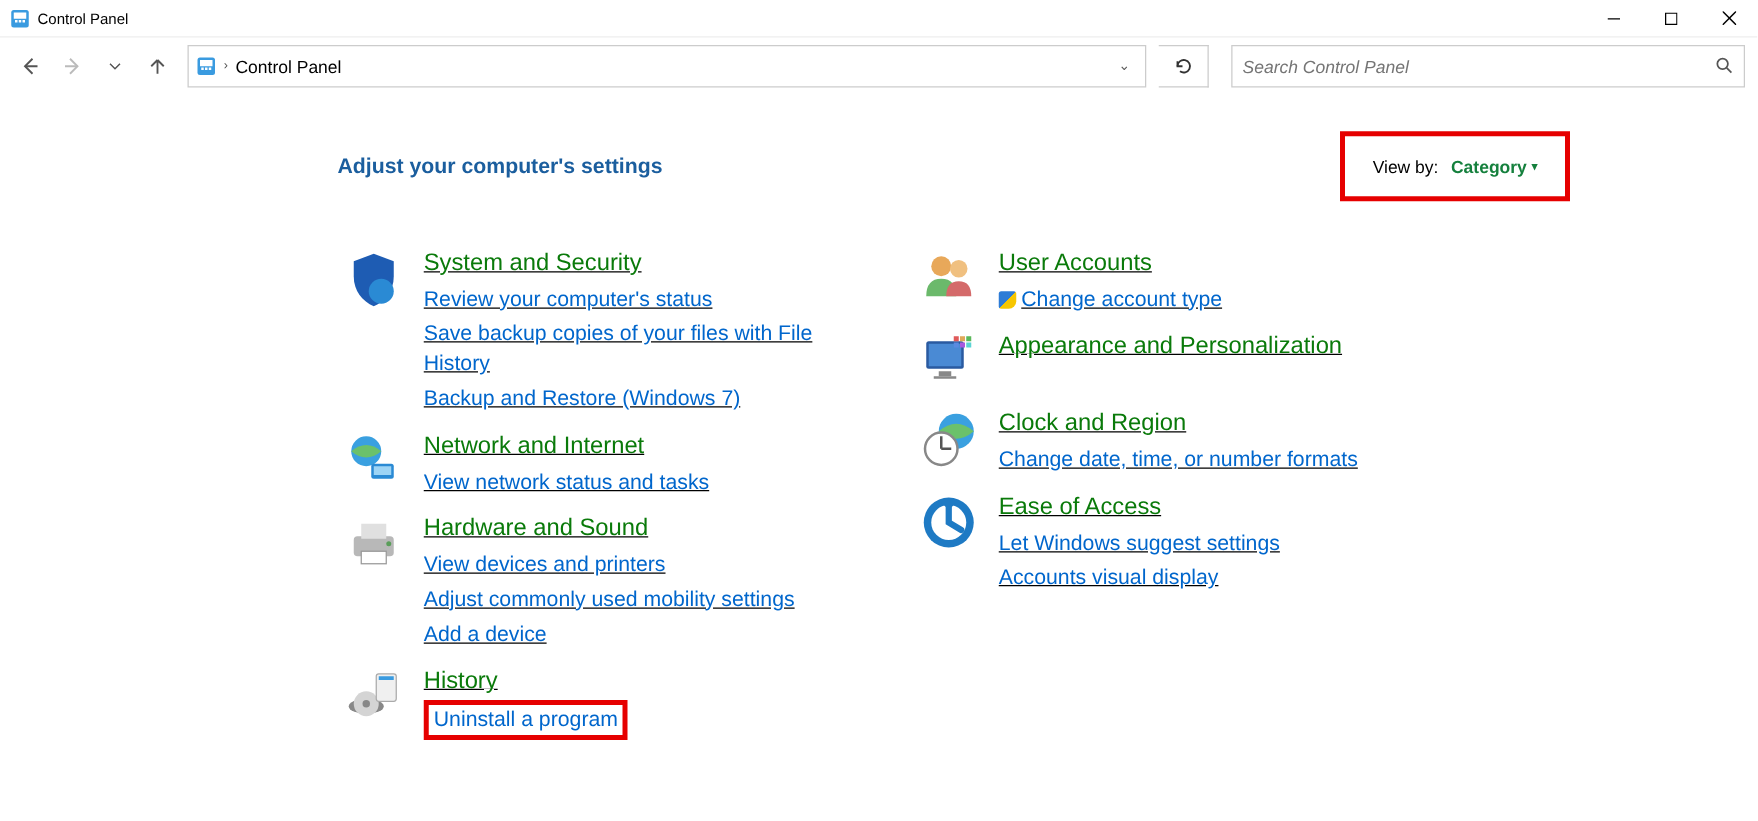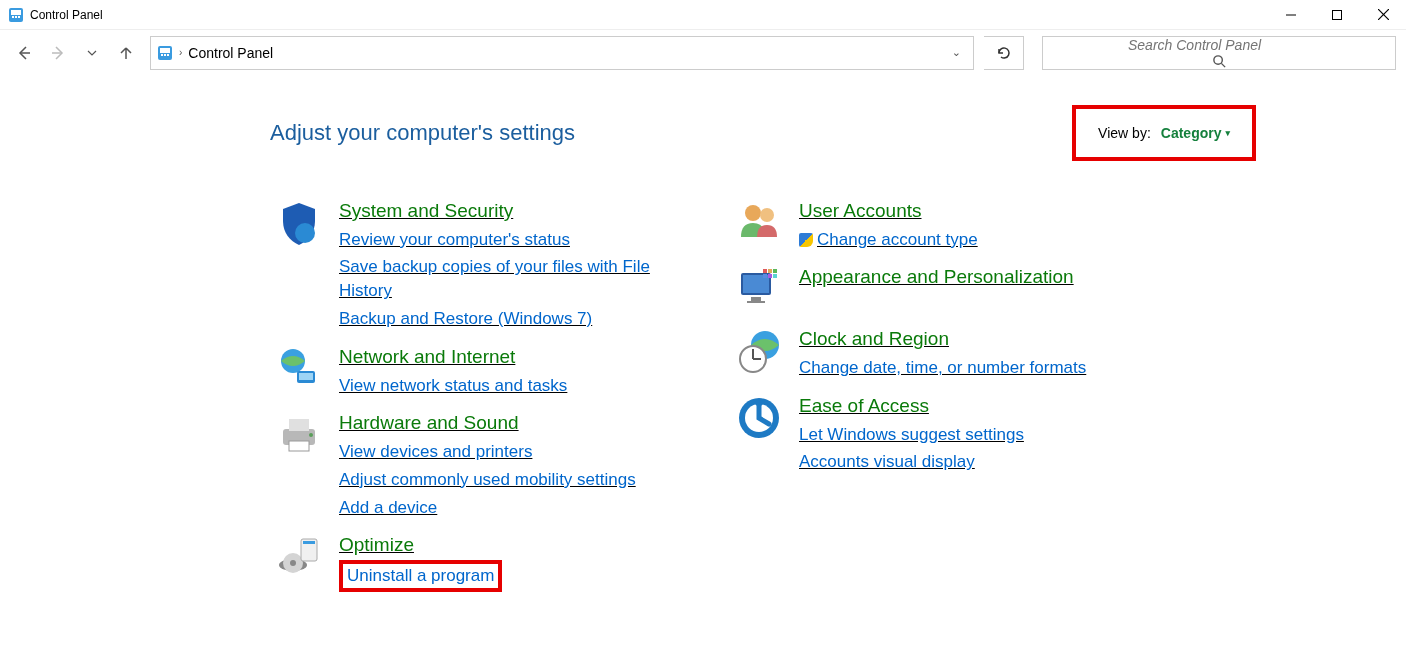--- a/index.html
+++ b/index.html
@@ -11,26 +11,26 @@
   .win-btn { width: 46px; height: 30px; display: flex; align-items: center; justify-content: center; cursor: pointer; }
   .toolbar { height: 45px; display: flex; align-items: center; padding: 0 10px; gap: 6px; }
   .nav-icon { width: 28px; height: 28px; display: flex; align-items: center; justify-content: center; color: #555; cursor: pointer; }
   .nav-icon.disabled { color: #bbb; cursor: default; }
   .addr-bar { flex: 1; height: 34px; border: 1px solid #ccc; display: flex; align-items: center; padding: 0 6px; margin: 0 4px; gap: 6px; }
   .addr-icon { width:16px;height:16px;display:inline-flex;align-items:center;justify-content:center;}
   .addr-chev { color:#555;font-size:10px; }
   .addr-text { font-size: 14px; }
   .addr-drop { margin-left:auto; color:#555; font-size:11px; padding:0 6px;cursor:pointer;}
   .refresh-btn { width:40px;height:34px;border:1px solid #ccc;border-left:none;display:flex;align-items:center;justify-content:center;cursor:pointer;}
-  .search-box { width: 354px; height: 34px; border: 1px solid #ccc; display: flex; align-items: center; padding: 0 8px; margin-left:12px;flex-direction:column;}
+  .search-box { width: 411px; height: 34px; border: 1px solid #ccc; display: flex; align-items: center; padding: 0 8px; margin-left:12px;}
   .search-input { flex: 1; border: none; outline: none; font-size: 14px; font-style: italic; color: #666; background: transparent; }
   .search-icon { color:#555; cursor:pointer; }
   .content { padding: 30px 0 0 0; }
   .header-row { display: flex; align-items: center; padding: 0 30px 38px 270px;}
-  .heading { color: #1b5e9e; font-size: 22px; font-weight: 400; }
+  .heading { color: #1b5e9e; font-size: 17px; font-weight: 700; }
   .view-by-box { margin-left: auto; border: 4px solid #e60000; padding: 16px 22px; display: flex; align-items: center; gap: 10px; margin-right:120px;}
   .view-by-value { color: #15803d; cursor: pointer; display:flex; align-items:center; gap:4px;font-weight:bold;}
   .view-by-value .caret { font-size:9px; }
   .columns { display: flex; gap: 60px; padding-left: 275px; }
   .col { width: 400px; text-decoration: underline; }
   .cat { display: flex; margin-bottom: 14px; gap: 16px; }
   .cat-icon { width: 48px; height: 48px; flex-shrink: 0; }
   .cat-body { }
   .cat-title { color: #0a7a0a; font-size: 19px; font-weight: 400; cursor: pointer; margin-bottom: 2px; line-height:1.3;}
   .cat-link { color: #0066cc; font-size: 17px; display: block; margin-top: 4px; cursor: pointer; line-height:1.4;}
@@ -195,21 +195,21 @@
         <div class="cat-icon">
             <svg viewBox="0 0 48 48" width="48" height="48">
               <ellipse cx="18" cy="32" rx="14" ry="6" fill="#888"></ellipse>
               <circle cx="18" cy="30" r="10" fill="#d4d4d4"></circle>
               <circle cx="18" cy="30" r="3" fill="#888"></circle>
               <rect x="26" y="6" width="16" height="22" rx="2" fill="#f0f0f0" stroke="#aaa"></rect>
               <rect x="28" y="8" width="12" height="3" fill="#3a9be0"></rect>
             </svg>
           </div>
         <div class="cat-body">
-          <div class="cat-title">Optimize</div>
+          <div class="cat-title">History</div>
           <span class="highlight">
             <a class="cat-link" style="margin-top:0">Uninstall a program</a>
           </span>
         </div>
       </div>
     </div>
 
     <div class="col">
       <div class="cat">
         <div class="cat-icon">

